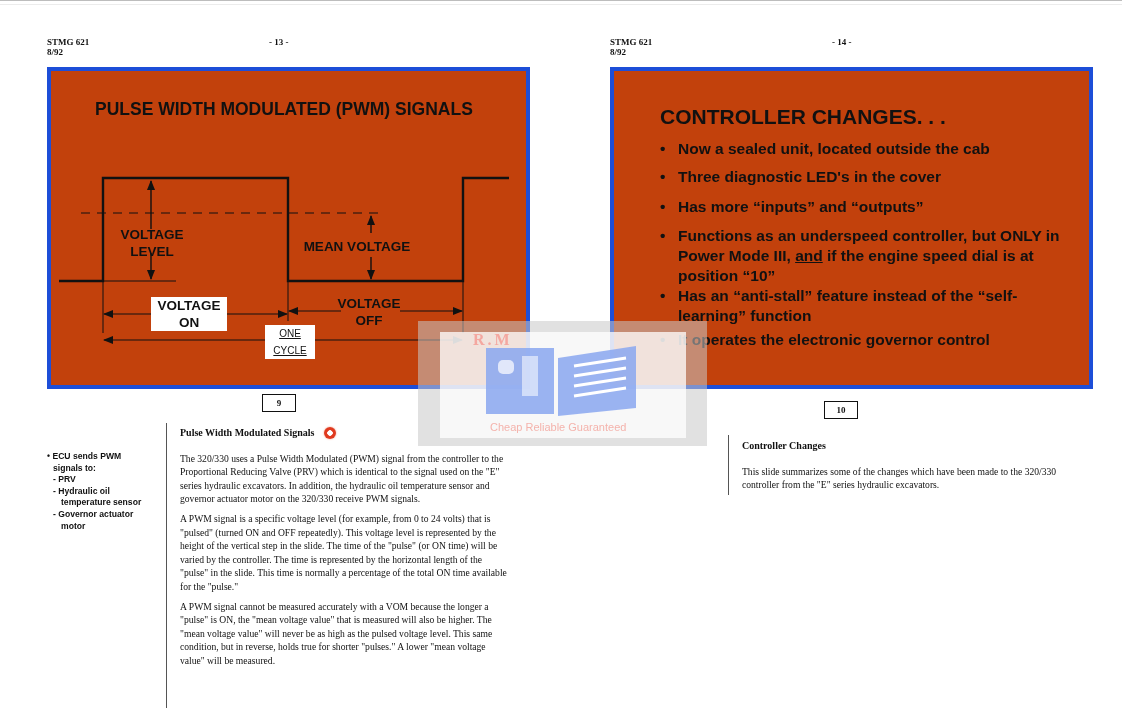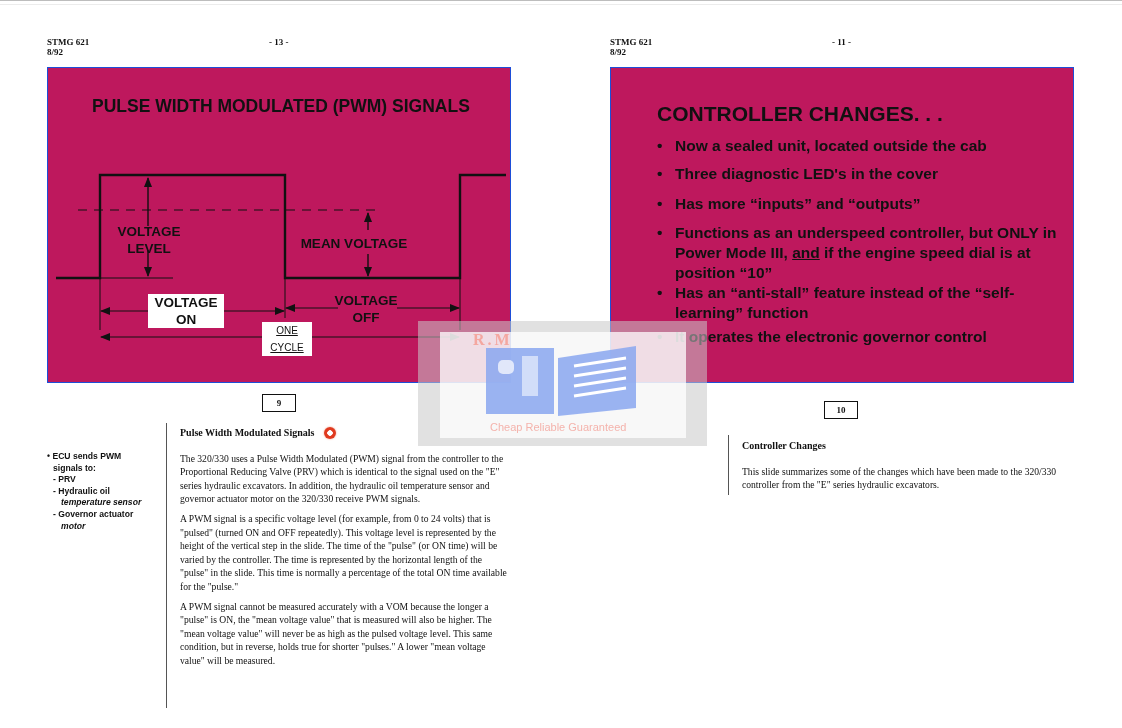--- a/index.html
+++ b/index.html
@@ -8,22 +8,22 @@
     background:#ffffff; color:#111;
     font-family:"Liberation Serif", serif;
   }
   .topline { position:absolute; left:0; top:0; width:1122px; height:1px; background:#bdbdbd; }
   .topline2 { position:absolute; left:0; top:4px; width:1122px; height:1px; background:#ececec; }
 
   .hdr-left { position:absolute; font-weight:bold; font-size:9px; line-height:10px; }
   .hdr-page { position:absolute; font-weight:bold; font-size:9px; }
 
   .slide {
-    position:absolute; border:1px solid #1d4ed8; background:#be185d;
-    font-family:"Liberation Sans", sans-serif; color:#111;
+    position:absolute; border:4px solid #1d4ed8; background:#c2410c;
+    font-family:"Liberation Sans", sans-serif; color:#111;padding-left:13px;
   }
   .slide-title { position:absolute; font-weight:bold; white-space:nowrap; }
 
   .diagram { position:absolute; left:0; top:0; }
   .dlabel { position:absolute; font-family:"Liberation Sans", sans-serif; font-weight:bold;
             font-size:13.5px; line-height:17px; text-align:center; white-space:nowrap; background:transparent; }
   .dlabel.small { font-weight:normal; font-size:10px;text-decoration:underline; }
 
   .bullets { position:absolute; left:46px; top:68px; margin:0; padding:0; list-style:none; width:400px; }
   .bullets li { position:relative; padding-left:18px; font-weight:bold; font-size:15.5px; line-height:20px; margin-bottom:8px; }
@@ -34,21 +34,21 @@
     position:absolute; border:1px solid #111; font-size:9px; font-weight:bold;
     text-align:center; line-height:16px; height:16px; background:#fff;
   }
 
   .vrule { position:absolute; width:1px; background:#555; }
 
   .notes-side { position:absolute; font-family:"Liberation Sans", sans-serif; font-weight:bold;
                 font-size:8.6px; line-height:11.6px; color:#111; }
   .notes-side .group { margin-bottom:12px; }
   .notes-side .sub { padding-left:6px; }
-  .notes-side .sub2 { padding-left:14px;font-style:italic; }
+  .notes-side .sub2 { padding-left:14px; }
 
   .notes { position:absolute; font-size:9.6px; line-height:13.6px; color:#111; }
   .notes h4 { margin:0 0 12px 0; font-size:10px; font-weight:bold; display:flex; align-items:center; }
   .notes p { margin:0 0 6px 0; }
   .speaker-icon {
     display:inline-block; width:12px; height:12px; border-radius:50%; margin-left:10px;
     background:radial-gradient(circle at 50% 50%, #fff 0 2.5px, #e03a1f 3px 6px);
     box-shadow:0 0 2px #f09a80;
   }
 
@@ -147,21 +147,21 @@
   </h4>
   <p>The 320/330 uses a Pulse Width Modulated (PWM) signal from the controller to the Proportional Reducing Valve (PRV) which is identical to the signal used on the "E" series hydraulic excavators.  In addition, the hydraulic oil temperature sensor and governor actuator motor on the 320/330 receive PWM signals.</p>
   <p>A PWM signal is a specific voltage level (for example, from 0 to 24 volts) that is "pulsed" (turned ON and OFF repeatedly).  This voltage level is represented by the height of the vertical step in the slide.  The time of the "pulse" (or ON time) will be varied by the controller.  The time is represented by the horizontal length of the "pulse" in the slide.  This time is normally a percentage of the total ON time available for the "pulse."</p>
   <p>A PWM signal cannot be measured accurately with a VOM because the longer a "pulse" is ON, the "mean voltage value" that is measured will also be higher.  The "mean voltage value" will never be as high as the pulsed voltage level.  This same condition, but in reverse, holds true for shorter "pulses."  A lower "mean voltage value" will be measured.</p>
 </div>
 
 <div class="hdr-left" style="left:610px; top:37px;">
   <div>STMG 621</div>
   <div>8/92</div>
 </div>
-<div class="hdr-page" style="left:832px; top:37px;">- 11 -</div>
+<div class="hdr-page" style="left:832px; top:37px;">- 14 -</div>
 
 <div class="slide" style="left:610px; top:67px; width:462px; height:314px;">
   <div class="slide-title" style="left:46px; top:34px; font-size:21px;">CONTROLLER CHANGES. . .</div>
   <ul class="bullets">
     <li><span class="dot">•</span><span>Now a sealed unit, located outside the cab</span></li>
     <li style="margin-bottom:10px;"><span class="dot">•</span><span>Three diagnostic LED's in the cover</span></li>
     <li style="margin-bottom:9px;"><span class="dot">•</span><span>Has more “inputs” and “outputs”</span></li>
     <li style="margin-bottom:0;"><span class="dot">•</span><span>Functions as an underspeed controller, but ONLY in Power Mode III, </span><span class="u">and</span><span> if the engine speed dial is at position “10”</span></li>
     <li style="margin-bottom:4px;"><span class="dot">•</span><span>Has an “anti-stall” feature instead of the “self-learning” function</span></li>
     <li><span class="dot">•</span><span>It operates the electronic governor control</span></li>

